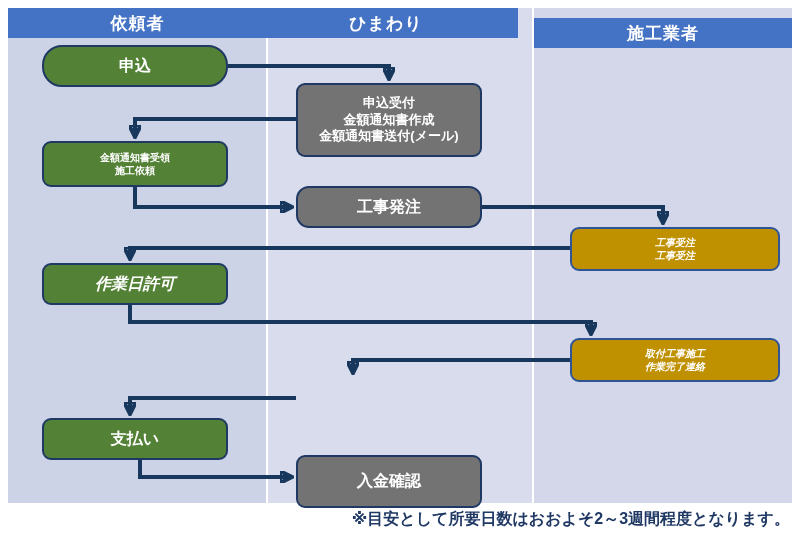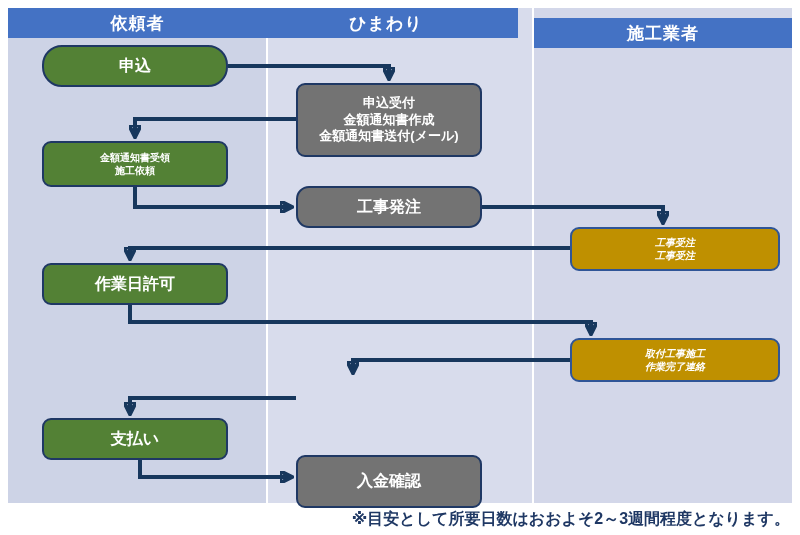--- a/index.html
+++ b/index.html
@@ -46,21 +46,21 @@
   .lines-1{font-size:16px;}
   .lines-2{font-size:10px;}
   .lines-3{font-size:13px;}
 
   
   .n-application{top:45px;height:42px;border-radius:20px;}
   .n-reception{top:83px;height:74px;}
   .n-notice-receipt{top:141px;height:46px;}
   .n-order{top:186px;height:42px;border-radius:13px;}
   .n-order-accept{top:227px;height:44px;}
-  .n-workday-approval{top:263px;height:42px;}
+  .n-workday-approval{top:263px;height:42px;font-style:italic;}
   .n-install{top:338px;height:44px;}
   .n-billing{top:377px;height:42px;}
   .n-payment{top:418px;height:42px;}
   .n-payment-confirm{top:455px;height:53px;}
 
   
   svg.connectors{position:absolute;left:0;top:0;width:800px;height:535px;pointer-events:none;}
   svg.connectors path{stroke:#17375d;stroke-width:4;fill:none;}
 
   

